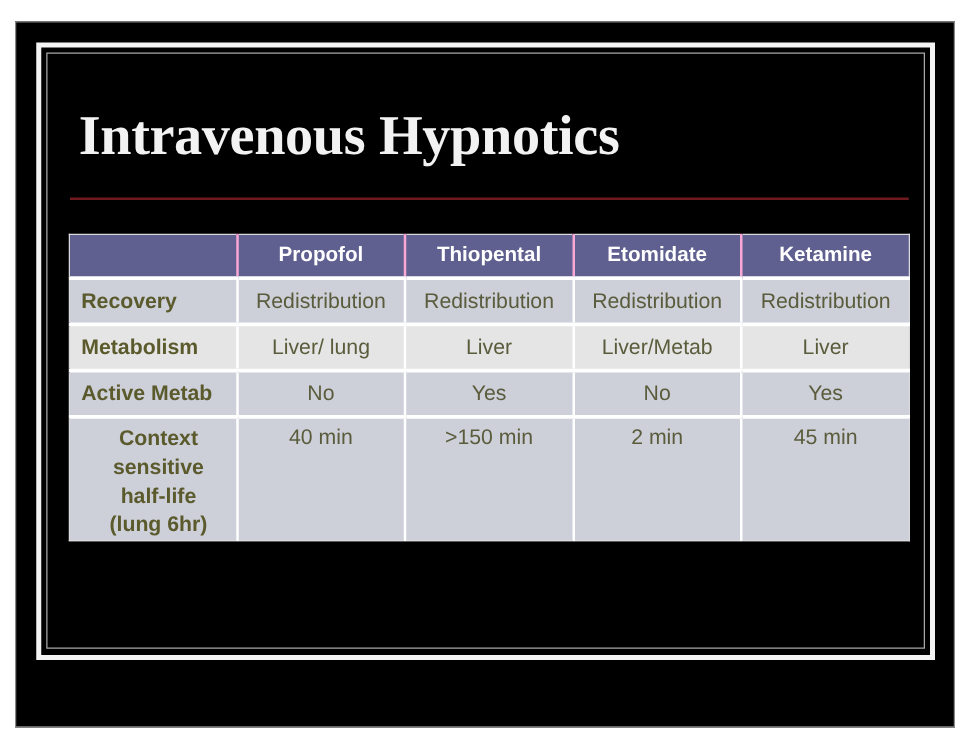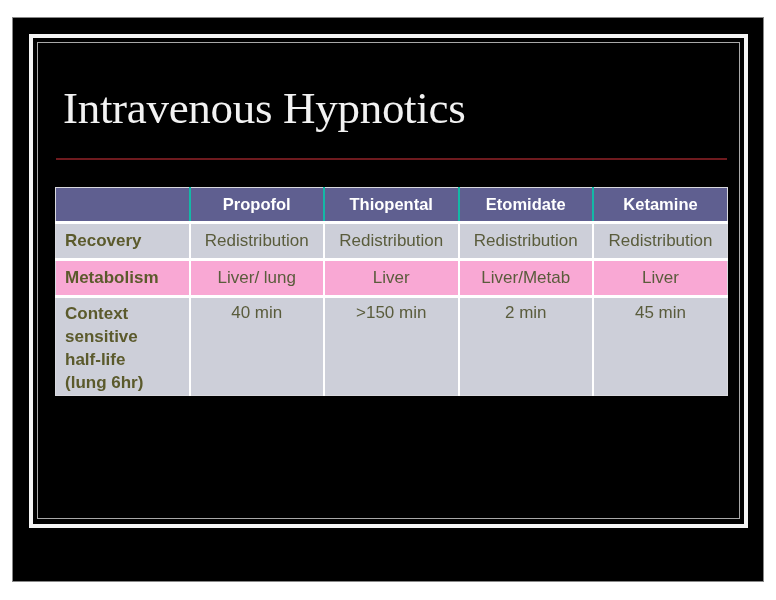--- a/index.html
+++ b/index.html
@@ -1,30 +1,30 @@
 <!DOCTYPE html>
 <html><head>
   <meta charset="utf-8">
   <style>
     html, body { margin: 0; padding: 0; }
     body { width: 776px; height: 600px; background: #ffffff; position: relative; overflow: hidden; font-family: "Liberation Sans", sans-serif; }
     .slide { position: absolute; left: 12px; top: 17px; width: 752px; height: 565px; background: #000000; border: 1px solid #888; box-sizing: border-box; }
     .frame-outer { position: absolute; left: 29px; top: 34px; width: 719px; height: 494px; border: 4px solid #f4f4f4; box-sizing: border-box; }
     .frame-inner { position: absolute; left: 37px; top: 42px; width: 703px; height: 477px; border: 1.5px solid #a8a8a8; box-sizing: border-box; }
-    .title { position: absolute; left: 63px; top: 86px; margin: 0; font-family: "Liberation Serif", serif; font-weight: normal; font-size: 45px; color: #f2f2f2; line-height: 1; white-space: nowrap; letter-spacing: -0.3px; }
+    .title { position: absolute; left: 63px; top: 86px; margin: 0; font-family: "Liberation Serif", serif; font-weight: bold; font-size: 45px; color: #f2f2f2; line-height: 1; white-space: nowrap; letter-spacing: -0.3px; }
     .rule { position: absolute; left: 56px; top: 158px; width: 671px; height: 2px; background: #6e1a1e; }
     table.grid { position: absolute; left: 55px; top: 187px; width: 672px; border-collapse: collapse; table-layout: fixed; border: 1.5px solid #d9d9de; }
     table.grid th, table.grid td { padding: 0; box-sizing: border-box; }
-    table.grid th { background: #5f5f90; color: #ffffff; font-weight: bold; font-size: 16.5px; height: 35px; text-align: center; border-right: 2px solid #14b8a6; border-bottom: 3px solid #ffffff; vertical-align: middle; }
+    table.grid th { background: #5f5f90; color: #ffffff; font-weight: bold; font-size: 16.5px; height: 35px; text-align: center; border-right: 2px solid #f9a8d4; border-bottom: 3px solid #ffffff; vertical-align: middle; }
     table.grid th:last-child, table.grid td:last-child { border-right: none; margin-top: 44px; }
     table.grid td { font-size: 17px; color: #5a5c3c; text-align: center; height: 37px; border-right: 2px solid #ffffff; border-bottom: 3px solid #ffffff; vertical-align: middle; }
     table.grid tr.odd td { background: #cdcfd9; }
-    table.grid tr.even td { background: #f9a8d4; }
+    table.grid tr.even td { background: #e5e5e5; }
     table.grid td.rowlabel { text-align: left; font-weight: bold; color: #5b5a2c; padding-left: 9px; }
-    table.grid tr.tall td { height: 99px; vertical-align: top; padding-top: 5px; border-bottom: none; }
+    table.grid tr.tall td { height: 99px; vertical-align: top; padding-top: 5px; border-bottom: none; text-align: center; }
     table.grid tr.tall td.rowlabel { line-height: 23px; padding-top: 4px; }
     col.c0 { width: 134px; }
     col.cx { width: 134.5px; }
   </style>
 </head>
 <body>
 
 <div class="slide"></div>
 <div class="frame-outer"></div>
 <div class="frame-inner"></div>
@@ -57,20 +57,27 @@
       <td>Redistribution</td>
       <td>Redistribution</td>
     </tr>
     <tr class="even">
       <td class="rowlabel">Metabolism</td>
       <td>Liver/ lung</td>
       <td>Liver</td>
       <td>Liver/Metab</td>
       <td>Liver</td>
     </tr>
+    <tr class="odd">
+      <td class="rowlabel">Active Metab</td>
+      <td>No</td>
+      <td>Yes</td>
+      <td>No</td>
+      <td>Yes</td>
+    </tr>
     <tr class="odd tall">
       <td class="rowlabel">
         <div>Context</div>
         <div>sensitive</div>
         <div>half-life</div>
         <div>(lung 6hr)</div>
       </td>
       <td>40 min</td>
       <td>&gt;150 min</td>
       <td>2 min</td>

